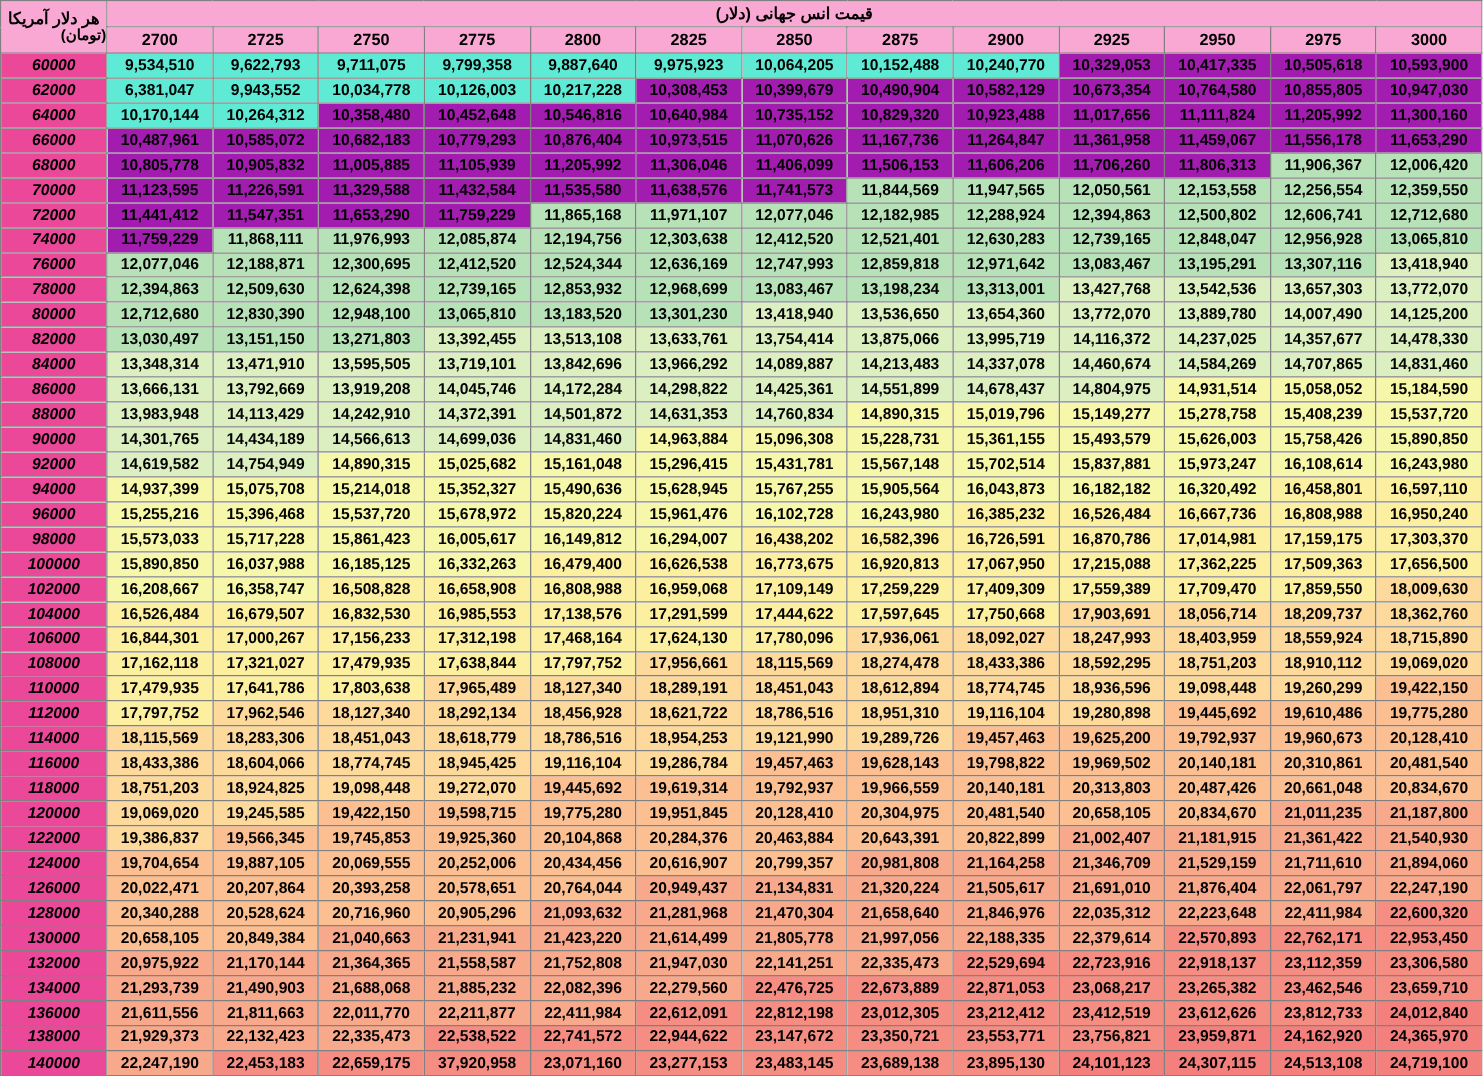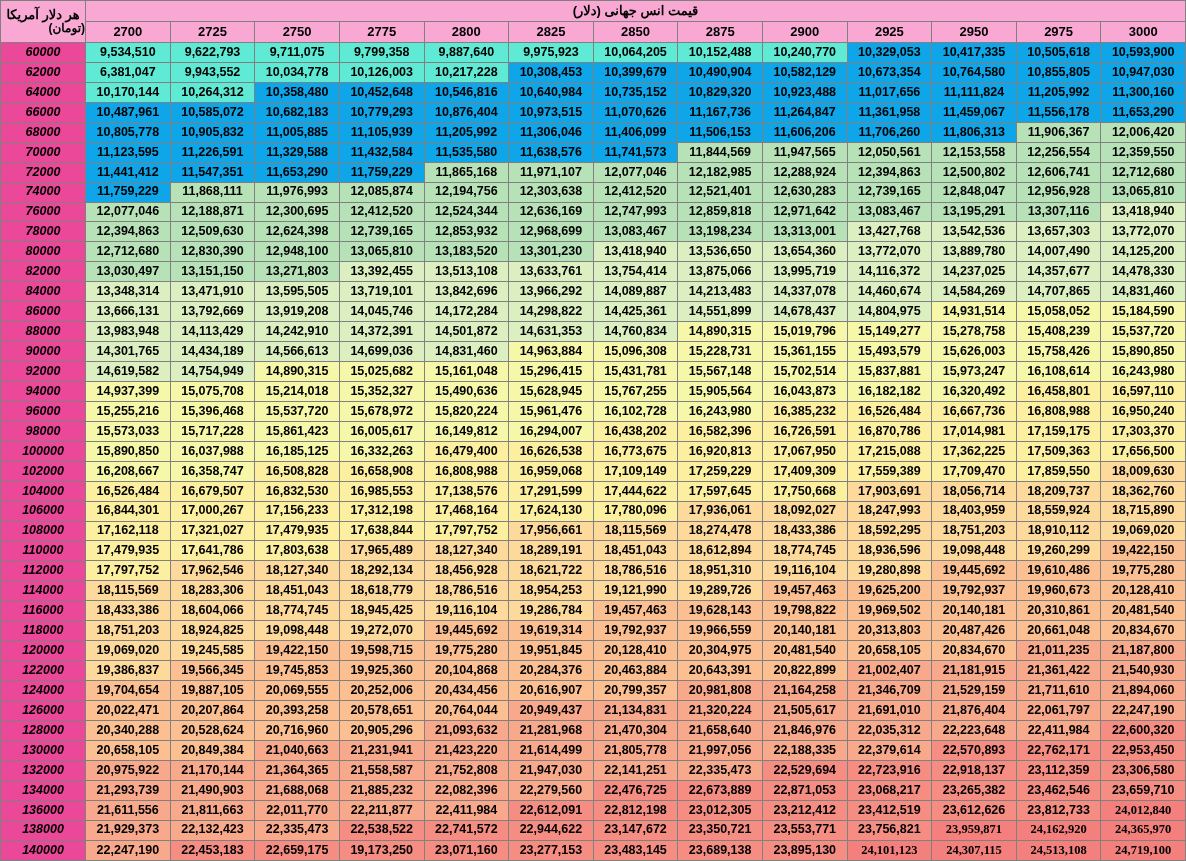--- a/index.html
+++ b/index.html
@@ -51,30 +51,30 @@
     padding-left: 48px;
   }
   td.rowhead {
     background: #ec4899;
     width: 84px;
     font-size: 13px;
     font-style: italic;
   }
   
   .b0 { background: #5eead4; }
-  .b1 { background: #0ea5e9; }
+  .b1 { background: #a21caf; }
   .b2 { background: #b7e2b8; }
   .b3 { background: #dcefc0; }
   .b4 { background: #f6f7a8; }
   .b5 { background: #fdefa0; }
   .b6 { background: #fdd99b; }
   .b7 { background: #fbbf91; }
   .b8 { background: #f8a98c; }
   .b9 { background: #f58d83; }
-  .b10{ background: #f4807e; font-family: Liberation Serif, serif; }
+  .b10{ background: #f4807e; }
 </style>
 </head>
 <body>
 
 <table class="grid">
   <thead>
     <tr class="header-row">
       <th class="title-cell" colspan="13">قیمت انس جهانی (دلار)</th>
       <th class="corner-cell" rowspan="2">
         <span>هر دلار آمریکا</span>
@@ -741,20 +741,20 @@
       <tr>
         <td class="b10">24,719,100</td>
         <td class="b10">24,513,108</td>
         <td class="b10">24,307,115</td>
         <td class="b10">24,101,123</td>
         <td class="b9">23,895,130</td>
         <td class="b9">23,689,138</td>
         <td class="b9">23,483,145</td>
         <td class="b9">23,277,153</td>
         <td class="b9">23,071,160</td>
-        <td class="b9">19,173,250</td>
+        <td class="b9">37,920,958</td>
         <td class="b9">22,659,175</td>
         <td class="b9">22,453,183</td>
         <td class="b8">22,247,190</td>
         <td class="rowhead">140000</td>
       </tr>
     </tbody>
 </table>
 
 </body></html>

